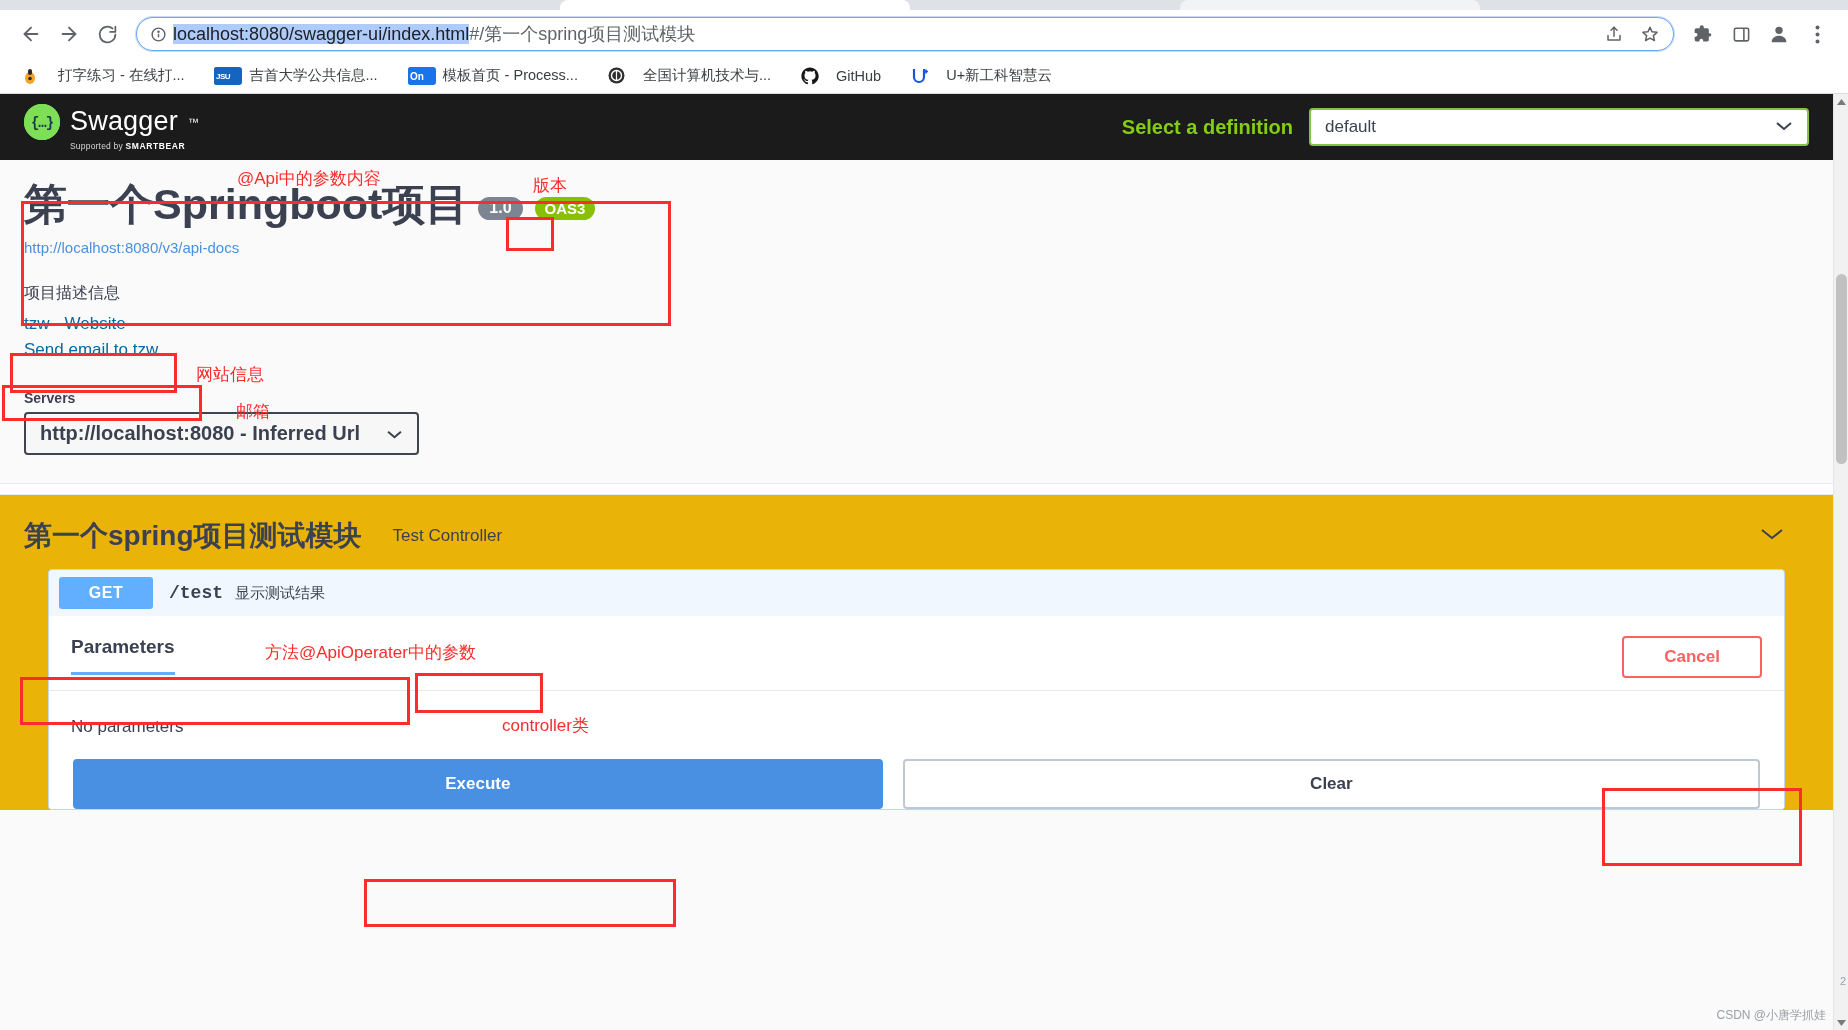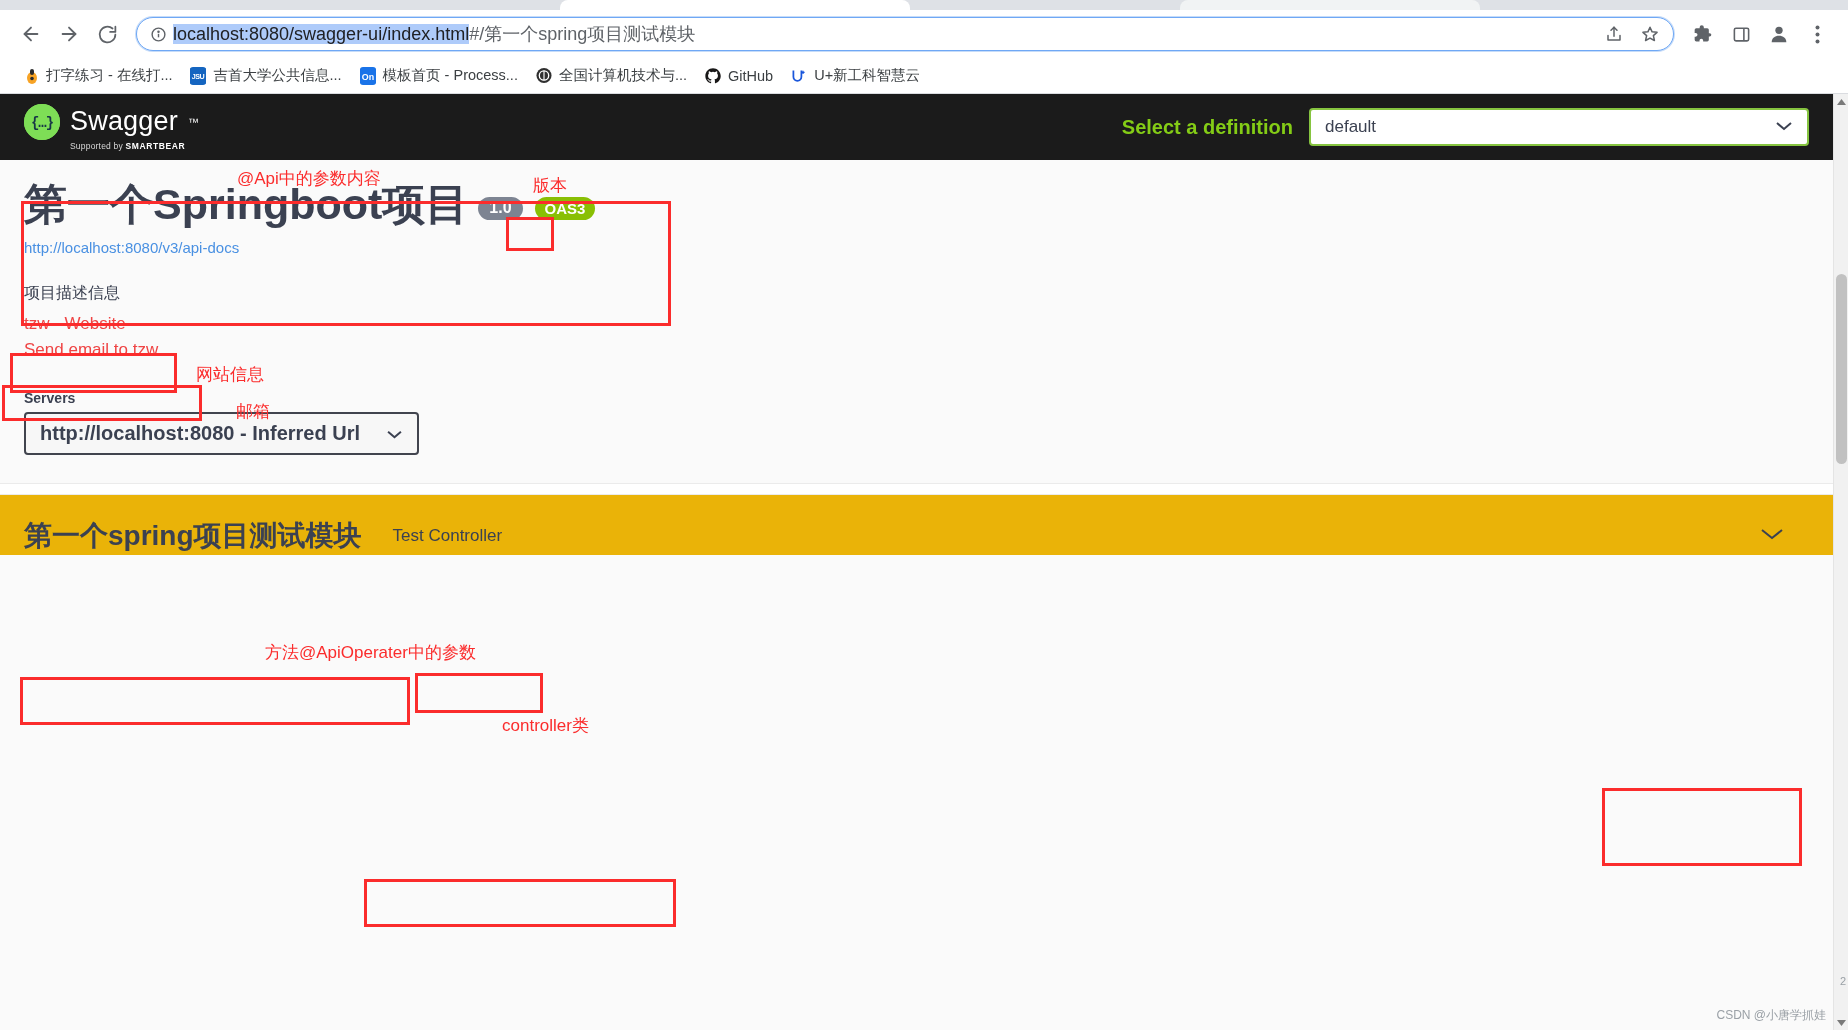--- a/index.html
+++ b/index.html
@@ -48,31 +48,31 @@
     font-size: 18px; color: #202124; white-space: nowrap; overflow: hidden;
     line-height: 22px; padding-left: 4px;
     font-family: "Liberation Sans", sans-serif;
   }
   .url-sel { background: #aecbfa; color:#202124; }
   .url-rest { color:#5f6368; }
   .omni-right { margin-left:auto; display:flex; align-items:center; gap:10px; padding-left:8px; }
   .omni-right .navicon { width: 26px; height:26px; }
 
   .bookmarks {
-    height: 36px; display:flex; align-items:center; gap: 0px; padding: 0 14px;
+    height: 36px; display:flex; align-items:center; gap: 12px; padding: 0 14px;
     background:#fff; border-bottom: 1px solid #dadce0;
   }
   .bm {
     display:flex; align-items:center; gap:7px; padding: 3px 9px; cursor:pointer;
     white-space: nowrap;
   }
   .bm-label { font-size: 14.5px; color:#3c4043; }
   .bm-ico {
-    width: 16px; height: 18px; flex:none; border-radius: 3px;
-    display:flex; align-items:center; justify-content:flex-end;
+    width: 28px; height: 18px; flex:none; border-radius: 3px;
+    display:flex; align-items:center; justify-content:flex-start;
     font-size: 10px; font-weight:bold; color:#fff; overflow:hidden;
   }
   .ico-typing { background:#fff; }
   .ico-jishou { background:#1565c0; color:#fff; font-size:8px; letter-spacing:-.5px; }
   .ico-on { background:#1a73e8; color:#fff; font-size:11px; }
   .ico-ncre { background:#fff; color:#333; }
   .ico-gh { background:#fff; color:#181717; }
   .ico-uplus { background:#fff; color:#1a56db; font-size:14px; font-weight:700; }
 
   
@@ -133,21 +133,21 @@
   .oas-badge {
     background:#89bf04; color:#fff; font-size: 15px; font-weight:bold;
     border-radius: 57px; padding: 4px 10px; margin-left: 12px;
     position: relative; top: 4px;
   }
   .api-url {
     font-size: 15px; color:#4990e2; margin-top: 12px; display:inline-block;
   }
   .api-desc { font-size: 16px; color:#3b4151; margin-top: 26px; }
   .contact-link {
-    font-size: 17px; color:#ef4444; display:block; margin-top: 10px;
+    font-size: 17px; color:#0369a1; display:block; margin-top: 10px;
   }
   .contact-link.second { margin-top: 6px; }
 
   
   .servers-block { background:#fafafa; padding: 18px 24px 28px 24px; }
   .servers-label { font-size: 14px; font-weight: bold; color:#3b4151; margin-bottom: 6px; }
   .server-select {
     display:inline-flex; align-items:center; gap: 26px;
     border:2px solid #41444e; border-radius: 4px; padding: 8px 14px;
     font-size: 20px; font-weight:bold; color:#3b4151; background:#f7f7f7;
@@ -447,20 +447,39 @@
         <div class="tag-row">
           <span class="tag-name">第一个spring项目测试模块</span>
           <span class="tag-desc">Test Controller</span>
           <span class="tag-chev">
             <svg width="26" height="16" viewBox="0 0 26 16" fill="none" stroke="#3b4151" stroke-width="2">
                 <path d="M3 4l10 8 10-8"></path>
               </svg>
           </span>
         </div>
 
+        <div class="opblock">
+          <div class="op-summary">
+            <span class="op-method">GET</span>
+            <span class="op-path">/test</span>
+            <span class="op-desc">显示测试结果</span>
+          </div>
+          <div class="op-body">
+            <div class="params-head">
+              <span class="params-title">Parameters</span>
+              <button class="cancel-btn">Cancel</button>
+            </div>
+            <div class="params-divider"></div>
+            <div class="no-params">No parameters</div>
+            <div class="btn-row">
+              <button class="exec-btn">Execute</button>
+              <button class="clear-btn">Clear</button>
+            </div>
+          </div>
+        </div>
       </div>
 
       <div class="anno-text" style="left:237px; top:73px;">@Api中的参数内容</div>
       <div class="anno-text" style="left:533px; top:80px;">版本</div>
       <div class="anno" style="left:21px; top:107px; width:650px; height:125px;"></div>
       <div class="anno" style="left:506px; top:123px; width:48px; height:34px;"></div>
 
       <div class="anno" style="left:10px; top:259px; width:167px; height:40px;"></div>
       <div class="anno-text" style="left:196px; top:269px;">网站信息</div>
       <div class="anno" style="left:2px; top:291px; width:200px; height:36px;"></div>

